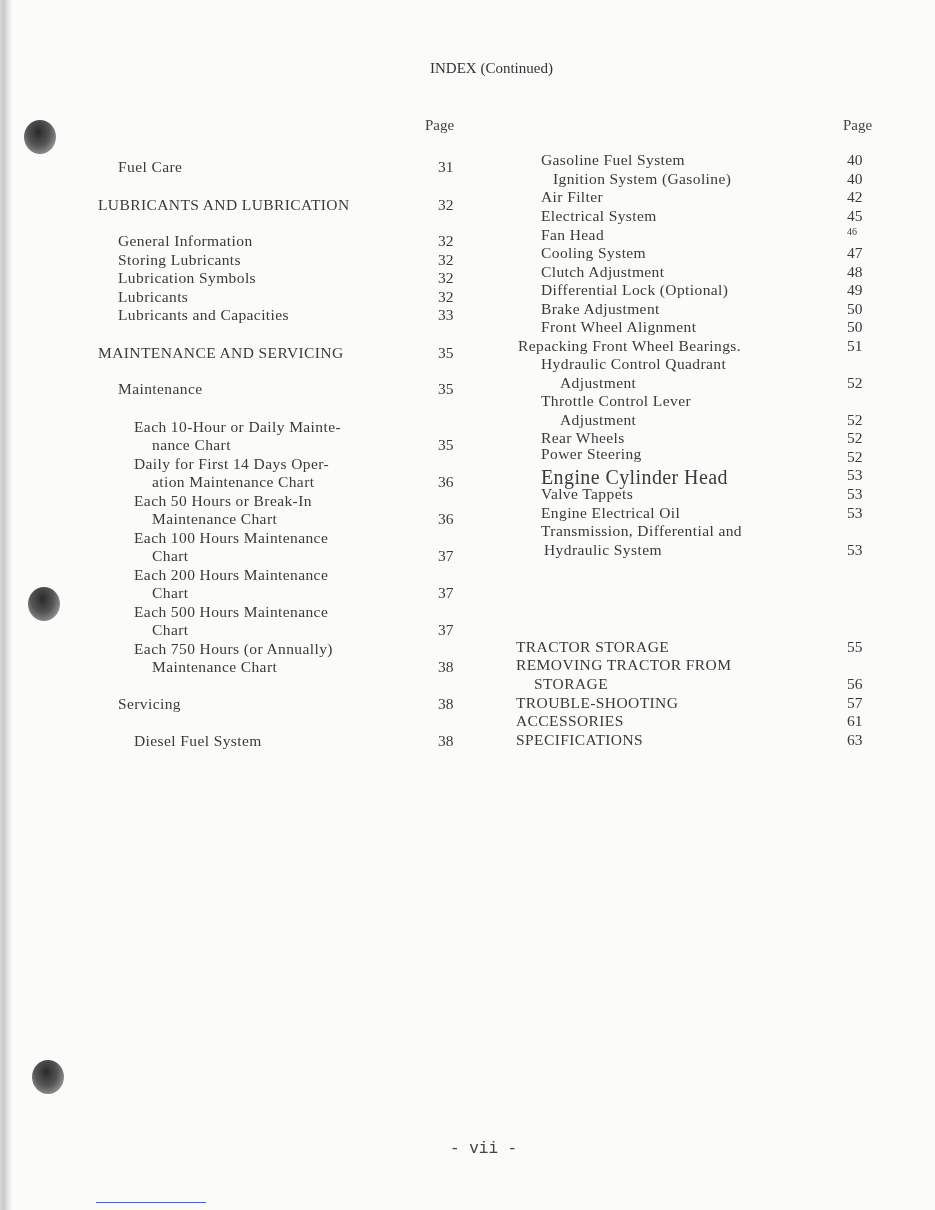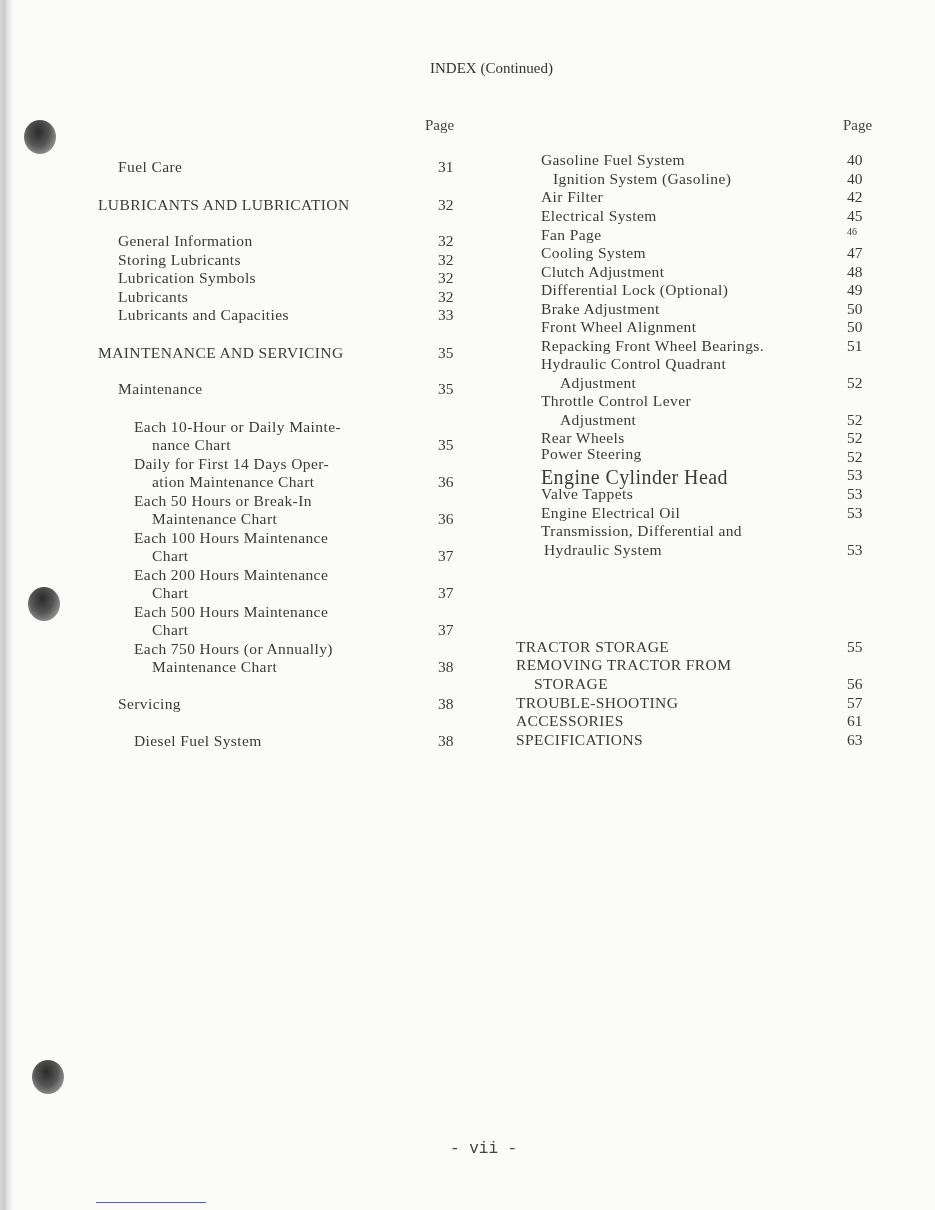--- a/index.html
+++ b/index.html
@@ -144,21 +144,21 @@
     </div>
     <div class="toc-entry" style="position: absolute; left: 0px; top: 0px;">
       <span style="position: absolute; white-space: nowrap; font-size: 15.5px; letter-spacing: 0.4px; left: 541px; top: 188px;">Air Filter</span>
       <span style="position: absolute; white-space: nowrap; font-size: 15.5px; left: 847px; top: 188px;">42</span>
     </div>
     <div class="toc-entry" style="position: absolute; left: 0px; top: 0px;">
       <span style="position: absolute; white-space: nowrap; font-size: 15.5px; letter-spacing: 0.4px; left: 541px; top: 207px;">Electrical System</span>
       <span style="position: absolute; white-space: nowrap; font-size: 15.5px; left: 847px; top: 207px;">45</span>
     </div>
     <div class="toc-entry" style="position: absolute; left: 0px; top: 0px;">
-      <span style="position: absolute; white-space: nowrap; font-size: 15.5px; letter-spacing: 0.4px; left: 541px; top: 226px;">Fan Page</span>
+      <span style="position: absolute; white-space: nowrap; font-size: 15.5px; letter-spacing: 0.4px; left: 541px; top: 226px;">Fan Head</span>
       <span style="position: absolute; white-space: nowrap; font-size: 10px; left: 847px; top: 226px;">46</span>
     </div>
     <div class="toc-entry" style="position: absolute; left: 0px; top: 0px;">
       <span style="position: absolute; white-space: nowrap; font-size: 15.5px; letter-spacing: 0.4px; left: 541px; top: 244px;">Cooling System</span>
       <span style="position: absolute; white-space: nowrap; font-size: 15.5px; left: 847px; top: 244px;">47</span>
     </div>
     <div class="toc-entry" style="position: absolute; left: 0px; top: 0px;">
       <span style="position: absolute; white-space: nowrap; font-size: 15.5px; letter-spacing: 0.4px; left: 541px; top: 263px;">Clutch Adjustment</span>
       <span style="position: absolute; white-space: nowrap; font-size: 15.5px; left: 847px; top: 263px;">48</span>
     </div>
@@ -168,21 +168,21 @@
     </div>
     <div class="toc-entry" style="position: absolute; left: 0px; top: 0px;">
       <span style="position: absolute; white-space: nowrap; font-size: 15.5px; letter-spacing: 0.4px; left: 541px; top: 300px;">Brake Adjustment</span>
       <span style="position: absolute; white-space: nowrap; font-size: 15.5px; left: 847px; top: 300px;">50</span>
     </div>
     <div class="toc-entry" style="position: absolute; left: 0px; top: 0px;">
       <span style="position: absolute; white-space: nowrap; font-size: 15.5px; letter-spacing: 0.4px; left: 541px; top: 318px;">Front Wheel Alignment</span>
       <span style="position: absolute; white-space: nowrap; font-size: 15.5px; left: 847px; top: 318px;">50</span>
     </div>
     <div class="toc-entry" style="position: absolute; left: 0px; top: 0px;">
-      <span style="position: absolute; white-space: nowrap; font-size: 15.5px; letter-spacing: 0.4px; left: 541px; top: 337px;">Repacking Front Wheel Bearings.</span>
+      <span style="position: absolute; white-space: nowrap; font-size: 15.5px; letter-spacing: 0.4px; left: 518px; top: 337px;">Repacking Front Wheel Bearings.</span>
       <span style="position: absolute; white-space: nowrap; font-size: 15.5px; left: 847px; top: 337px;">51</span>
     </div>
     <div class="toc-entry" style="position: absolute; left: 0px; top: 0px;">
       <span style="position: absolute; white-space: nowrap; font-size: 15.5px; letter-spacing: 0.4px; left: 541px; top: 355px;">Hydraulic Control Quadrant</span>
     </div>
     <div class="toc-entry" style="position: absolute; left: 0px; top: 0px;">
       <span style="position: absolute; white-space: nowrap; font-size: 15.5px; letter-spacing: 0.4px; left: 560px; top: 374px;">Adjustment</span>
       <span style="position: absolute; white-space: nowrap; font-size: 15.5px; left: 847px; top: 374px;">52</span>
     </div>
     <div class="toc-entry" style="position: absolute; left: 0px; top: 0px;">

